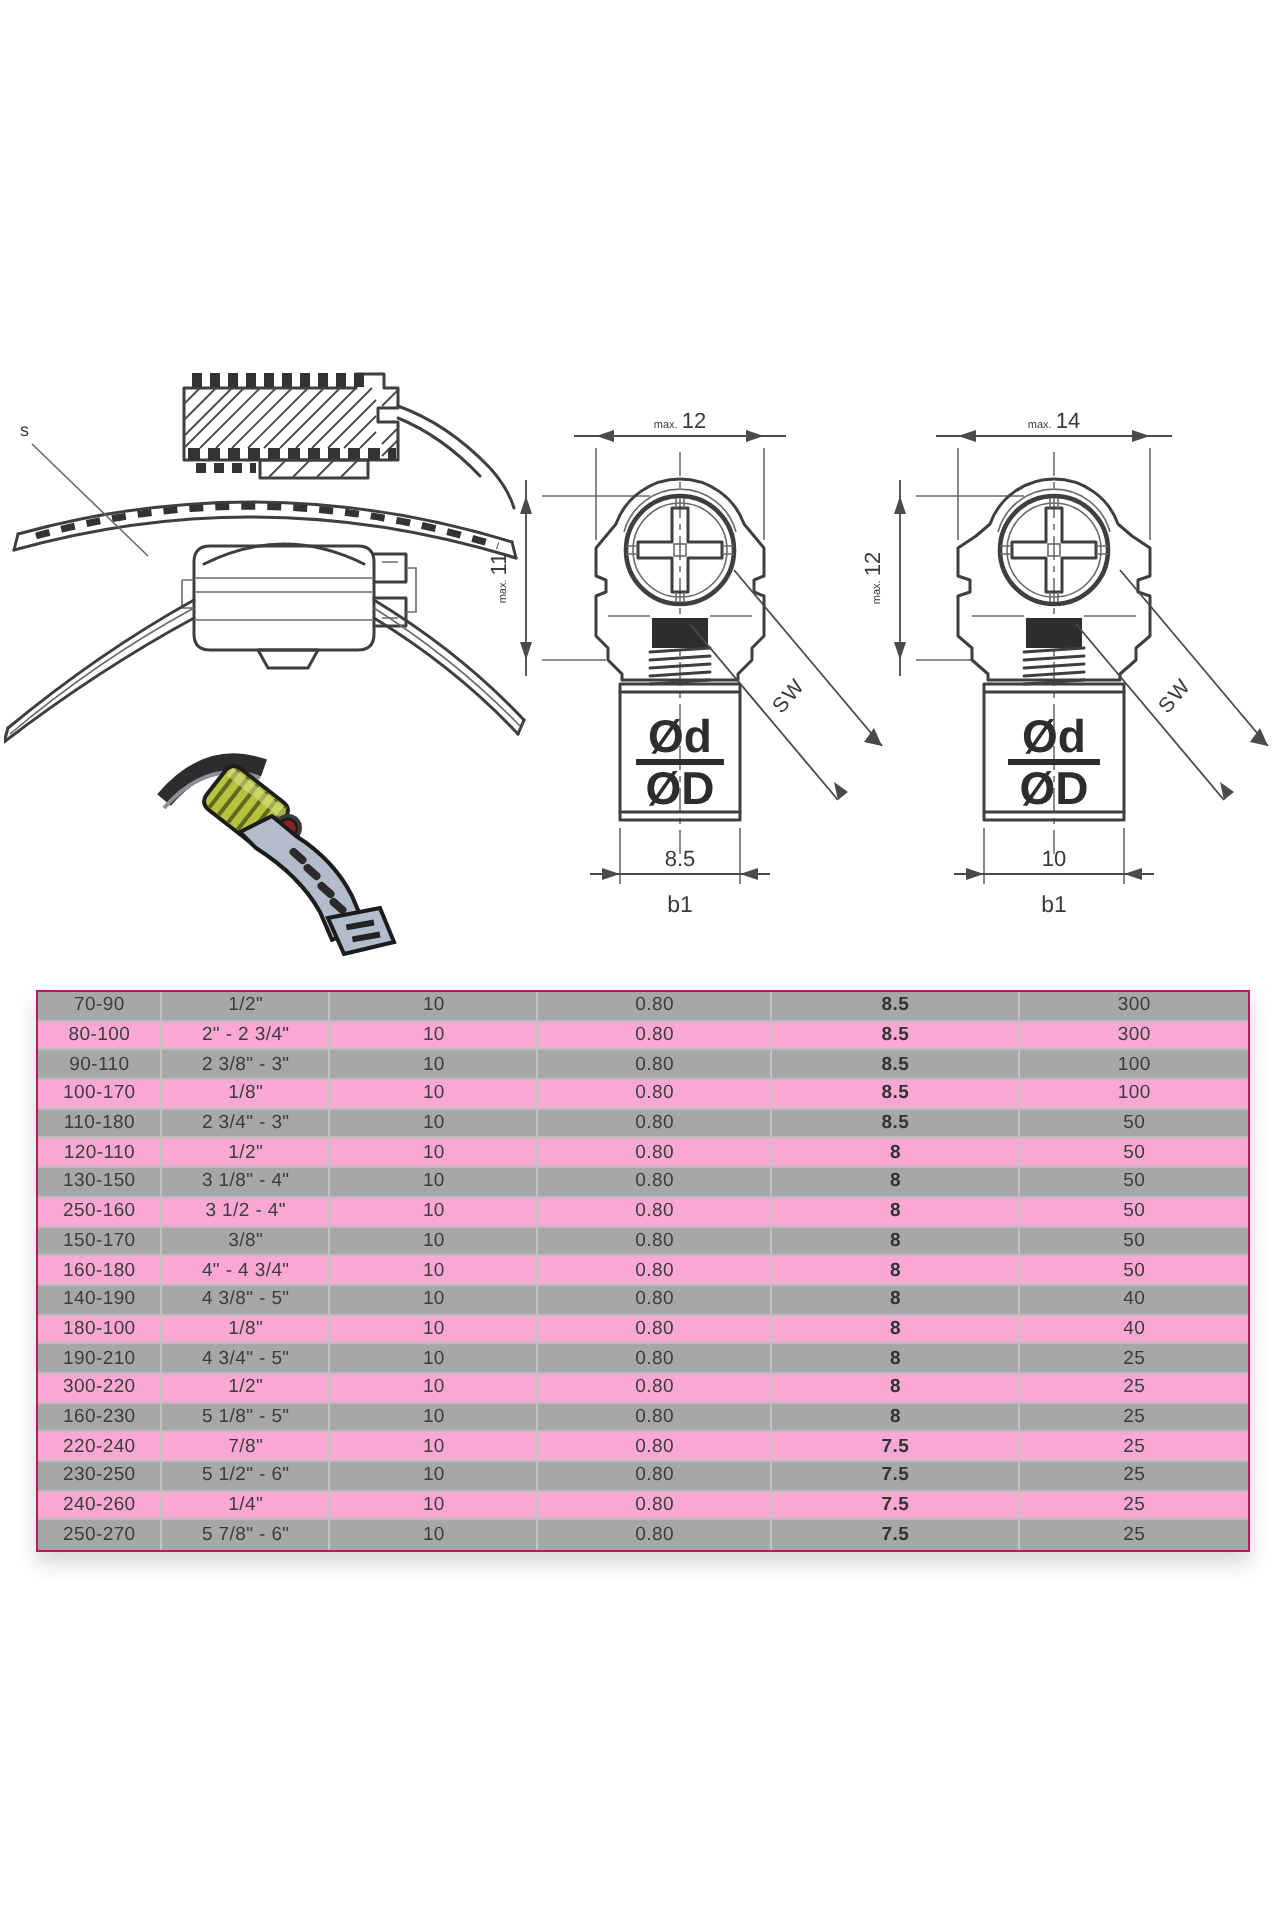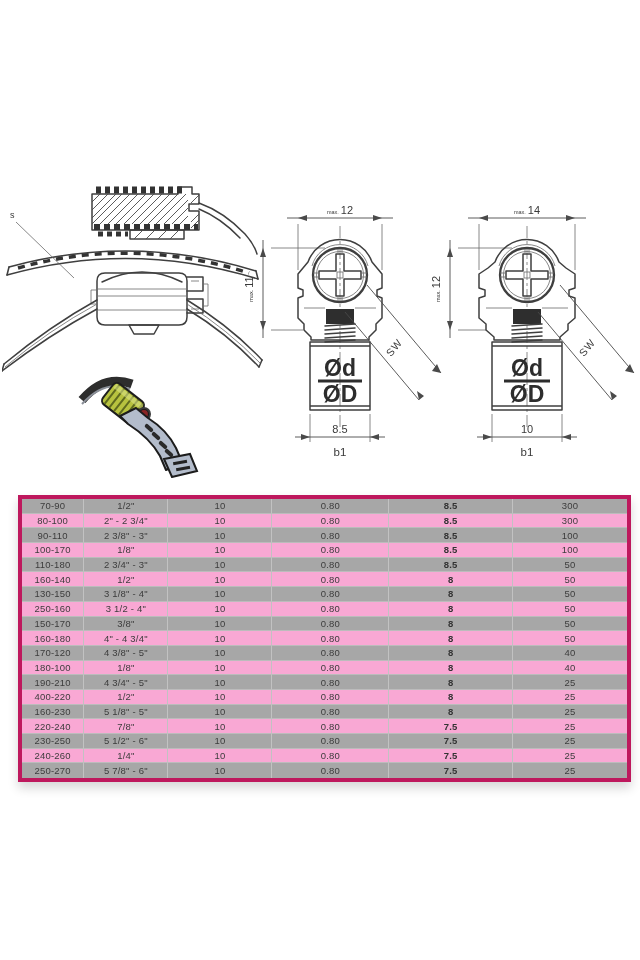--- a/index.html
+++ b/index.html
@@ -13,21 +13,21 @@
   .dim{stroke:#4a4a4a;stroke-width:.9;fill:none;}
   .arr{fill:#4a4a4a;stroke:none;}
   .hatch{stroke:#4a4a4a;stroke-width:.9;fill:none;}
   .serr{stroke:#333333;fill:none;}
   .cl{stroke:#707070;stroke-width:.8;fill:none;stroke-dasharray:12 3 3 3;}
   .dia{font-size:23px;font-weight:bold;fill:#2d2d2d;}
   .dimnum{font-size:11px;}
   .dimpre{font-size:5.5px;}
   .lbl{font-size:11.5px;}
   
-  .tbl{position:absolute;left:18px;top:495px;width:605px;border:4px solid #be185d;
+  .tbl{position:absolute;left:18px;top:495px;width:605px;border:1px solid #be185d;
        box-shadow:0 6px 10px rgba(0,0,0,.16);background:#a7a7a7;}
   .trow{display:flex;height:14.7px;box-sizing:border-box;}
   .trow.light{background:#a7a7a7;}
   .trow.dark{background:#f9a8d4;}
   .tcell{display:flex;align-items:center;justify-content:center;box-sizing:border-box;
          font-size:9.5px;letter-spacing:.2px;color:#3c3c3c;
          border-right:1px solid #c2c2c2;border-bottom:1px solid #bcbcbc;overflow:hidden;white-space:nowrap;}
   .trow:last-child .tcell{border-bottom:none;}
   .c0{width:10.3%;}.c1{width:13.9%;}.c2{width:17.2%;}.c3{width:19.3%;}
   .c4{width:20.5%;font-weight:bold;color:#333333;}.c5{width:18.8%;border-right:none;}
@@ -233,21 +233,21 @@
     </div>
         <div class="trow light">
       <div class="tcell c0">110-180</div>
       <div class="tcell c1">2 3/4" - 3"</div>
       <div class="tcell c2">10</div>
       <div class="tcell c3">0.80</div>
       <div class="tcell c4">8.5</div>
       <div class="tcell c5">50</div>
     </div>
         <div class="trow dark">
-      <div class="tcell c0">160-140</div>
+      <div class="tcell c0">120-110</div>
       <div class="tcell c1">1/2"</div>
       <div class="tcell c2">10</div>
       <div class="tcell c3">0.80</div>
       <div class="tcell c4">8</div>
       <div class="tcell c5">50</div>
     </div>
         <div class="trow light">
       <div class="tcell c0">130-150</div>
       <div class="tcell c1">3 1/8" - 4"</div>
       <div class="tcell c2">10</div>
@@ -273,21 +273,21 @@
     </div>
         <div class="trow dark">
       <div class="tcell c0">160-180</div>
       <div class="tcell c1">4" - 4 3/4"</div>
       <div class="tcell c2">10</div>
       <div class="tcell c3">0.80</div>
       <div class="tcell c4">8</div>
       <div class="tcell c5">50</div>
     </div>
         <div class="trow light">
-      <div class="tcell c0">170-120</div>
+      <div class="tcell c0">140-190</div>
       <div class="tcell c1">4 3/8" - 5"</div>
       <div class="tcell c2">10</div>
       <div class="tcell c3">0.80</div>
       <div class="tcell c4">8</div>
       <div class="tcell c5">40</div>
     </div>
         <div class="trow dark">
       <div class="tcell c0">180-100</div>
       <div class="tcell c1">1/8"</div>
       <div class="tcell c2">10</div>
@@ -297,21 +297,21 @@
     </div>
         <div class="trow light">
       <div class="tcell c0">190-210</div>
       <div class="tcell c1">4 3/4" - 5"</div>
       <div class="tcell c2">10</div>
       <div class="tcell c3">0.80</div>
       <div class="tcell c4">8</div>
       <div class="tcell c5">25</div>
     </div>
         <div class="trow dark">
-      <div class="tcell c0">400-220</div>
+      <div class="tcell c0">300-220</div>
       <div class="tcell c1">1/2"</div>
       <div class="tcell c2">10</div>
       <div class="tcell c3">0.80</div>
       <div class="tcell c4">8</div>
       <div class="tcell c5">25</div>
     </div>
         <div class="trow light">
       <div class="tcell c0">160-230</div>
       <div class="tcell c1">5 1/8" - 5"</div>
       <div class="tcell c2">10</div>

